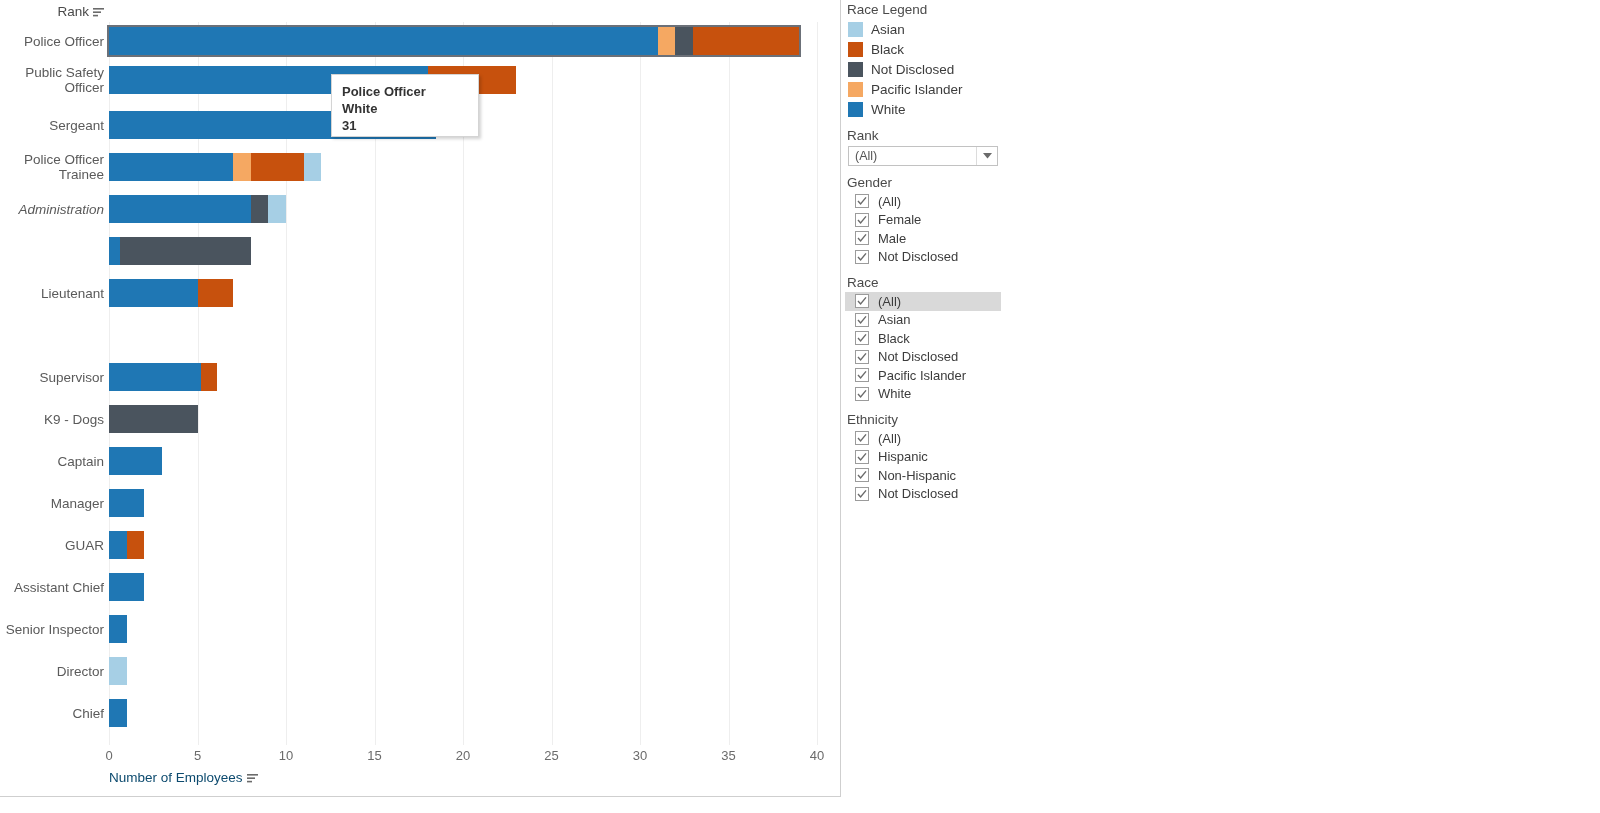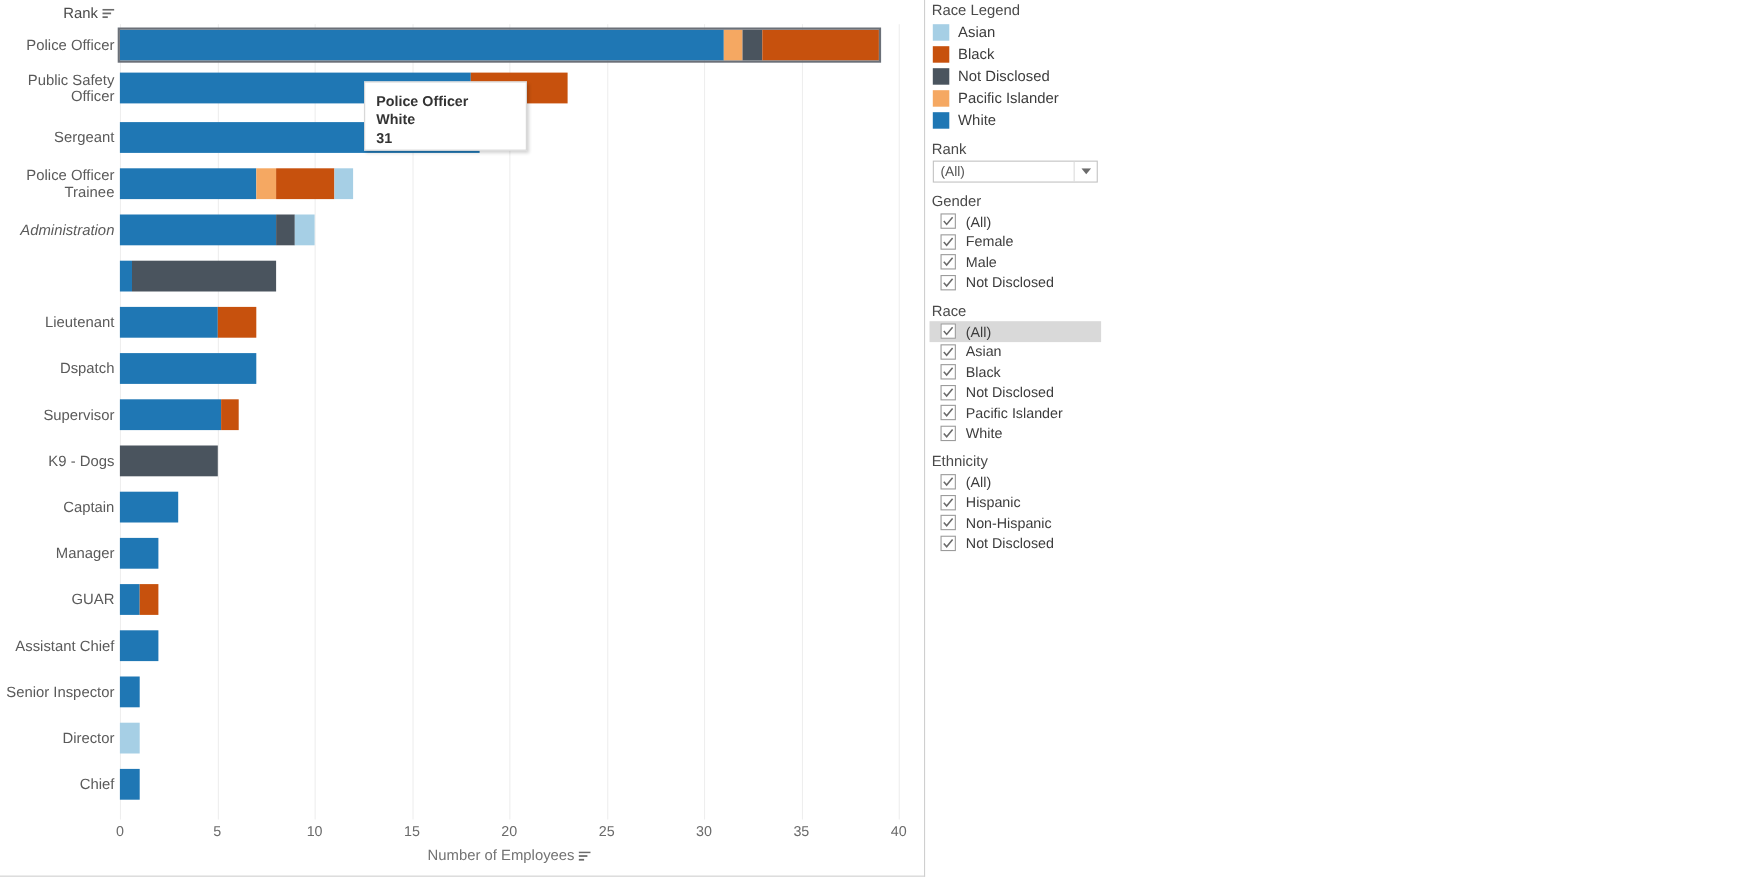--- a/index.html
+++ b/index.html
@@ -52,21 +52,21 @@
   .bar.selected { outline: 2px solid #6b7078; outline-offset: 0px; }
 
   
   #xaxis { position: absolute; left: 109px; top: 748px; width: 708px; height: 20px; }
   .tick {
     position: absolute; top: 0; transform: translateX(-50%);
     font-size: 13px; color: #6b6b6b;
   }
   #axis-title {
     position: absolute; left: 109px; top: 770px; width: 708px;
-    text-align: center; font-size: 13.5px; color: #737373;
+    text-align: left; font-size: 13.5px; color: #0c4a6e;
   }
   #axis-title .sorticon { margin-left: 4px; display: inline-block; vertical-align: -1px; }
 
   
   #tooltip {
     position: absolute; left: 331px; top: 74px;
     width: 148px; height: 63px;
     background: #fff; border: 1px solid #d4d4d4;
     box-shadow: 2px 2px 3px rgba(0,0,0,0.18);
     padding: 8px 10px 0 10px; box-sizing: border-box;
@@ -164,24 +164,20 @@
           <div class="bar"><div class="seg" title="Administration / White / 8" style="width: 141.6px; background: rgb(31, 119, 180);"></div><div class="seg" title="Administration / Not Disclosed / 1" style="width: 17.7px; background: rgb(74, 84, 94);"></div><div class="seg" title="Administration / Asian / 1" style="width: 17.7px; background: rgb(166, 207, 229);"></div></div>
         </div>
         <div class="row" style="top: 215px;">
           <div class="rowlabel"></div>
           <div class="bar"><div class="seg" title=" / White / 0.6" style="width: 10.62px; background: rgb(31, 119, 180);"></div><div class="seg" title=" / Not Disclosed / 7.4" style="width: 130.98px; background: rgb(74, 84, 94);"></div></div>
         </div>
         <div class="row" style="top: 257px;">
           <div class="rowlabel">Lieutenant</div>
           <div class="bar"><div class="seg" title="Lieutenant / White / 5" style="width: 88.5px; background: rgb(31, 119, 180);"></div><div class="seg" title="Lieutenant / Black / 2" style="width: 35.4px; background: rgb(199, 81, 13);"></div></div>
         </div>
-        <div class="row" style="top: 299px;">
-          <div class="rowlabel">Dspatch</div>
-          <div class="bar"><div class="seg" title="Dspatch / White / 7" style="width: 123.9px; background: rgb(31, 119, 180);"></div></div>
-        </div>
         <div class="row" style="top: 341px;">
           <div class="rowlabel">Supervisor</div>
           <div class="bar"><div class="seg" title="Supervisor / White / 5.2" style="width: 92.04px; background: rgb(31, 119, 180);"></div><div class="seg" title="Supervisor / Black / 0.9" style="width: 15.93px; background: rgb(199, 81, 13);"></div></div>
         </div>
         <div class="row" style="top: 383px;">
           <div class="rowlabel">K9 - Dogs</div>
           <div class="bar"><div class="seg" title="K9 - Dogs / Not Disclosed / 5" style="width: 88.5px; background: rgb(74, 84, 94);"></div></div>
         </div>
         <div class="row" style="top: 425px;">
           <div class="rowlabel">Captain</div>

